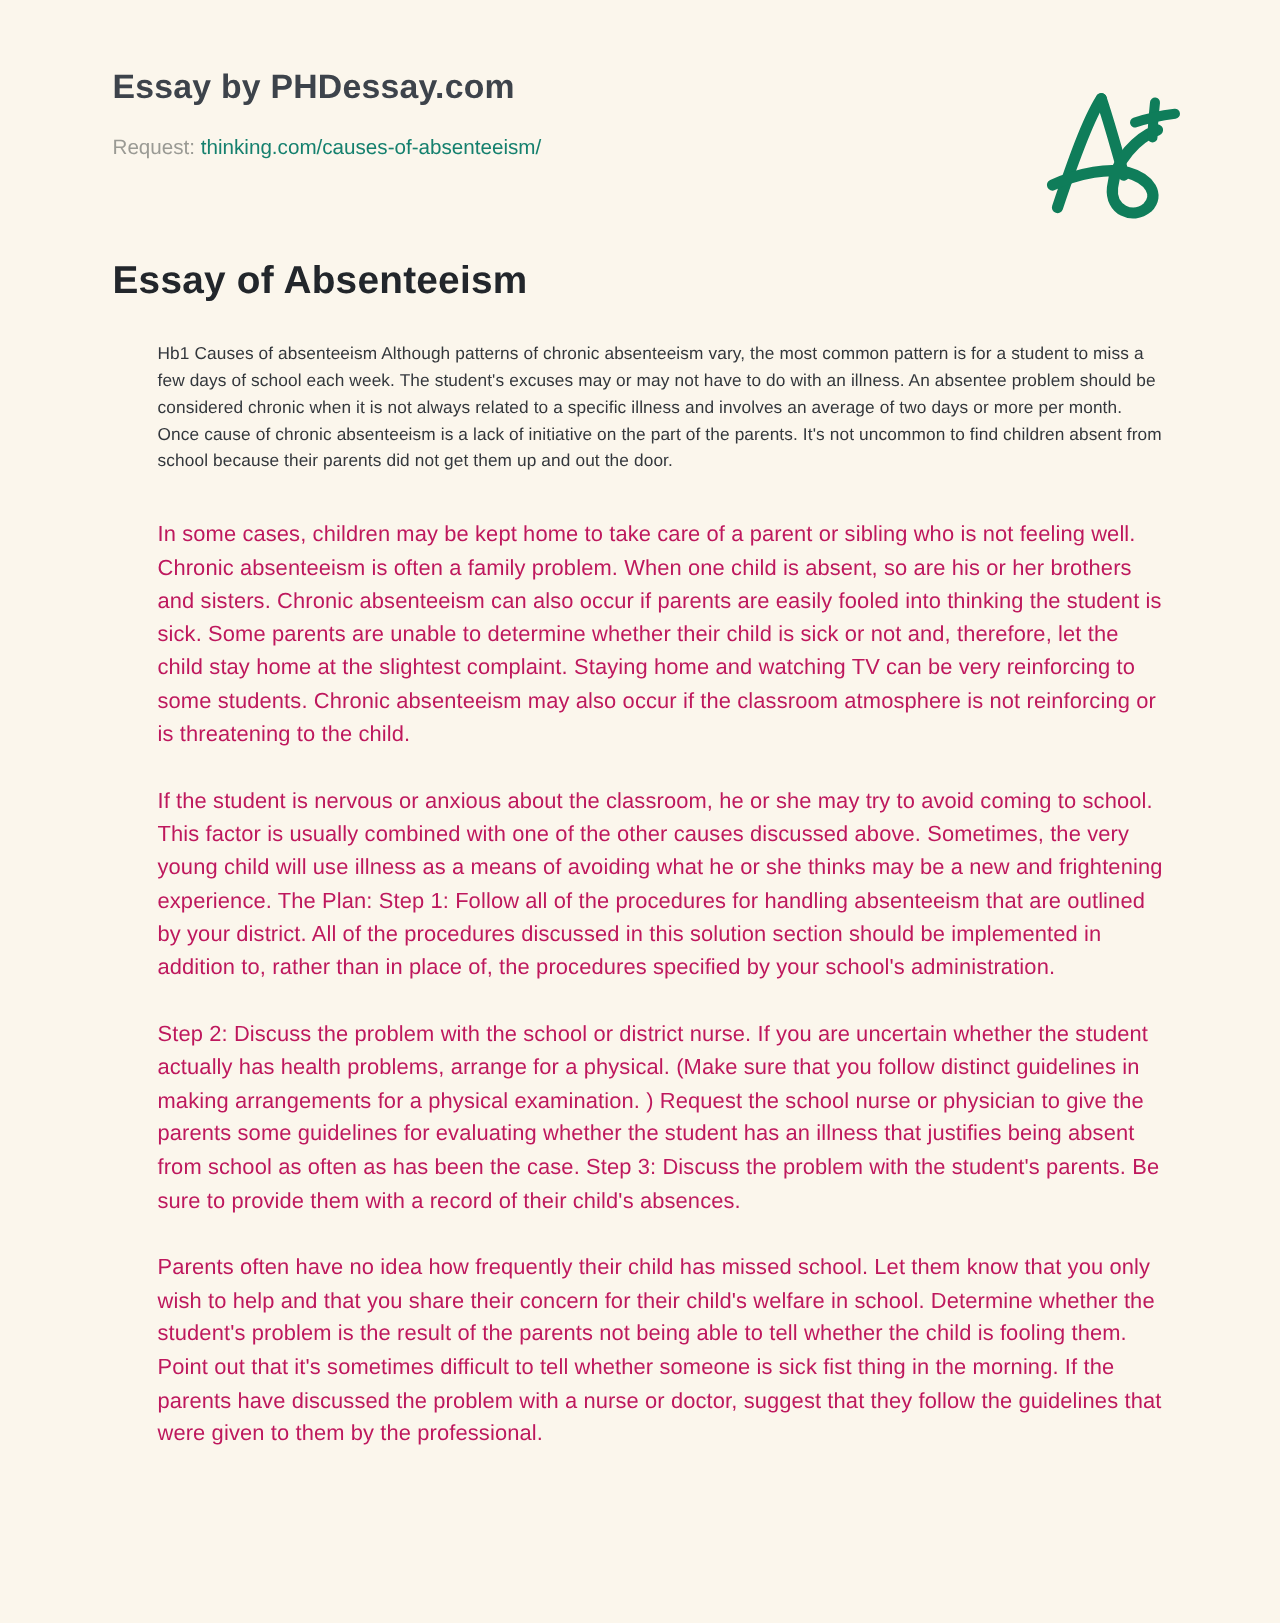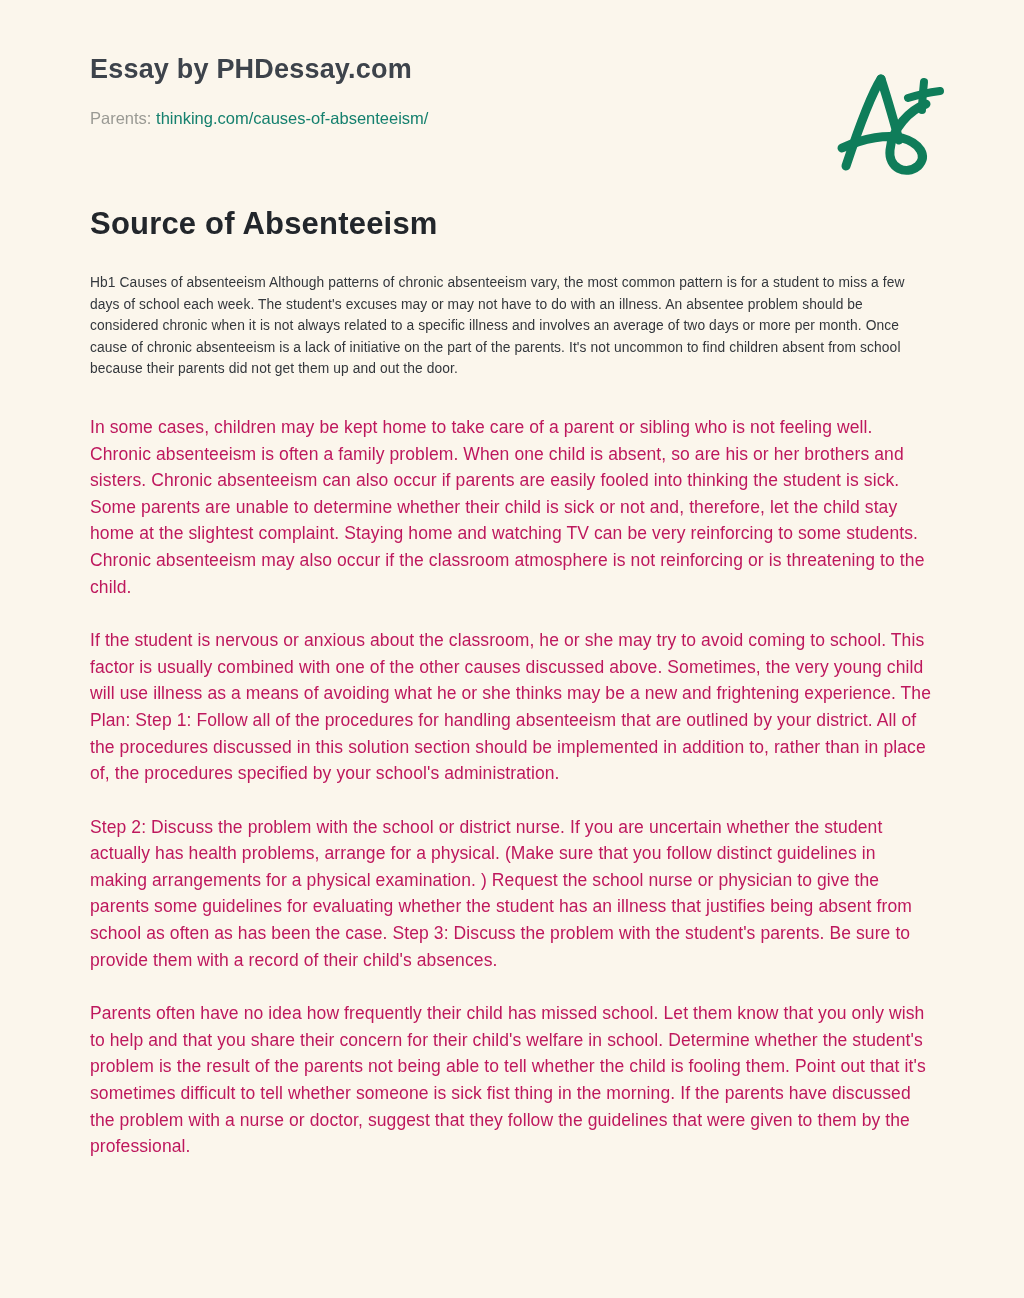--- a/index.html
+++ b/index.html
@@ -43,21 +43,21 @@
     width: 110px;
     height: 112px;
   }
   .essay-title {
     margin-top: 78px;
     font-size: 31px;
     font-weight: bold;
     color: #22262b;
     letter-spacing: 0.2px;
   }
-  .article { margin-top: 30px; }
+  .article { margin-top: 30px; margin-left: 36px; }
   .article p {
     color: #be185d;
     font-size: 17.5px;
     line-height: 26.6px;
     margin-bottom: 27px;
     letter-spacing: 0.1px;
   }
   .article p.lead {
     font-size: 13.8px;
     line-height: 21.6px;
@@ -66,41 +66,41 @@
   }
 </style>
 </head>
 <body>
 
 <div class="page">
 
   <div class="header-row">
     <div class="site-title">Essay by PHDessay.com</div>
 
-    <div class="source-line"><span>Parents: </span><a href="#">thinking.com/causes-of-absenteeism/</a></div>
+    <div class="source-line"><span>Request: </span><a href="#">thinking.com/causes-of-absenteeism/</a></div>
 
     <div class="logo">
       <svg viewBox="0 0 110 112" width="110" height="112" aria-hidden="true">
         <g fill="none" stroke="#0f7d5a" stroke-linecap="round" stroke-linejoin="round">
 
           <path d="M10 100 C22 64 34 30 45 13" stroke-width="9"></path>
 
           <path d="M45 13 C52 34 58 56 63 74" stroke-width="9"></path>
 
           <path d="M6 82 C28 72 52 68 66 72 C84 77 92 90 82 100 C70 110 52 102 54 84 C56 62 74 44 90 38" stroke-width="9"></path>
 
           <path d="M88 16 C87 26 86 36 86 44" stroke-width="8"></path>
 
           <path d="M72 32 C84 28 96 26 104 25" stroke-width="8"></path>
         </g>
       </svg>
     </div>
   </div>
 
-  <h1 class="essay-title">Source of Absenteeism</h1>
+  <h1 class="essay-title">Essay of Absenteeism</h1>
 
   <div class="article">
     <p class="lead">Hb1 Causes of absenteeism Although patterns of chronic absenteeism vary, the most common pattern is for a student to miss a few days of school each week. The student's excuses may or may not have to do with an illness. An absentee problem should be considered chronic when it is not always related to a specific illness and involves an average of two days or more per month. Once cause of chronic absenteeism is a lack of initiative on the part of the parents. It's not uncommon to find children absent from school because their parents did not get them up and out the door.</p>
     <p>In some cases, children may be kept home to take care of a parent or sibling who is not feeling well. Chronic absenteeism is often a family problem. When one child is absent, so are his or her brothers and sisters. Chronic absenteeism can also occur if parents are easily fooled into thinking the student is sick. Some parents are unable to determine whether their child is sick or not and, therefore, let the child stay home at the slightest complaint. Staying home and watching TV can be very reinforcing to some students. Chronic absenteeism may also occur if the classroom atmosphere is not reinforcing or is threatening to the child.</p>
     <p>If the student is nervous or anxious about the classroom, he or she may try to avoid coming to school. This factor is usually combined with one of the other causes discussed above. Sometimes, the very young child will use illness as a means of avoiding what he or she thinks may be a new and frightening experience. The Plan: Step 1: Follow all of the procedures for handling absenteeism that are outlined by your district. All of the procedures discussed in this solution section should be implemented in addition to, rather than in place of, the procedures specified by your school's administration.</p>
     <p>Step 2: Discuss the problem with the school or district nurse. If you are uncertain whether the student actually has health problems, arrange for a physical. (Make sure that you follow distinct guidelines in making arrangements for a physical examination. ) Request the school nurse or physician to give the parents some guidelines for evaluating whether the student has an illness that justifies being absent from school as often as has been the case. Step 3: Discuss the problem with the student's parents. Be sure to provide them with a record of their child's absences.</p>
     <p>Parents often have no idea how frequently their child has missed school. Let them know that you only wish to help and that you share their concern for their child's welfare in school. Determine whether the student's problem is the result of the parents not being able to tell whether the child is fooling them. Point out that it's sometimes difficult to tell whether someone is sick fist thing in the morning. If the parents have discussed the problem with a nurse or doctor, suggest that they follow the guidelines that were given to them by the professional.</p>
   </div>
 
 </div>

